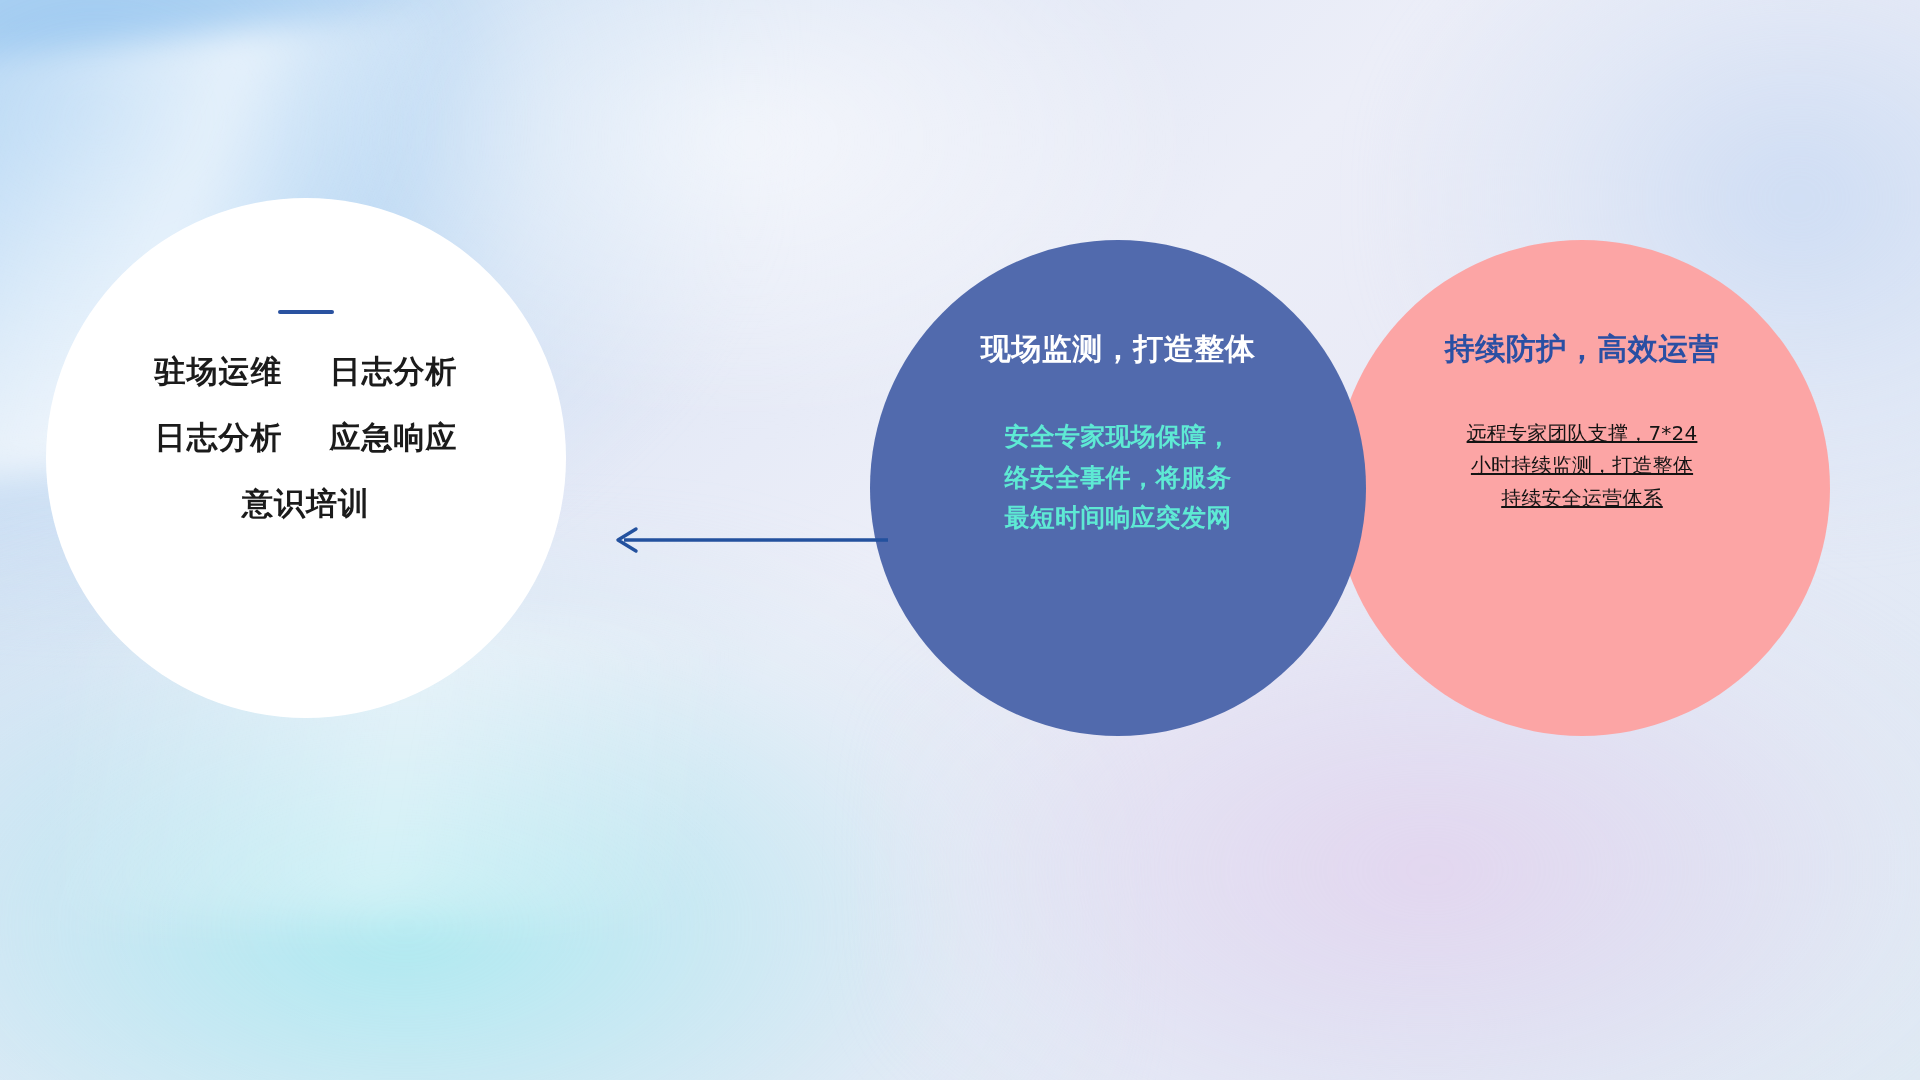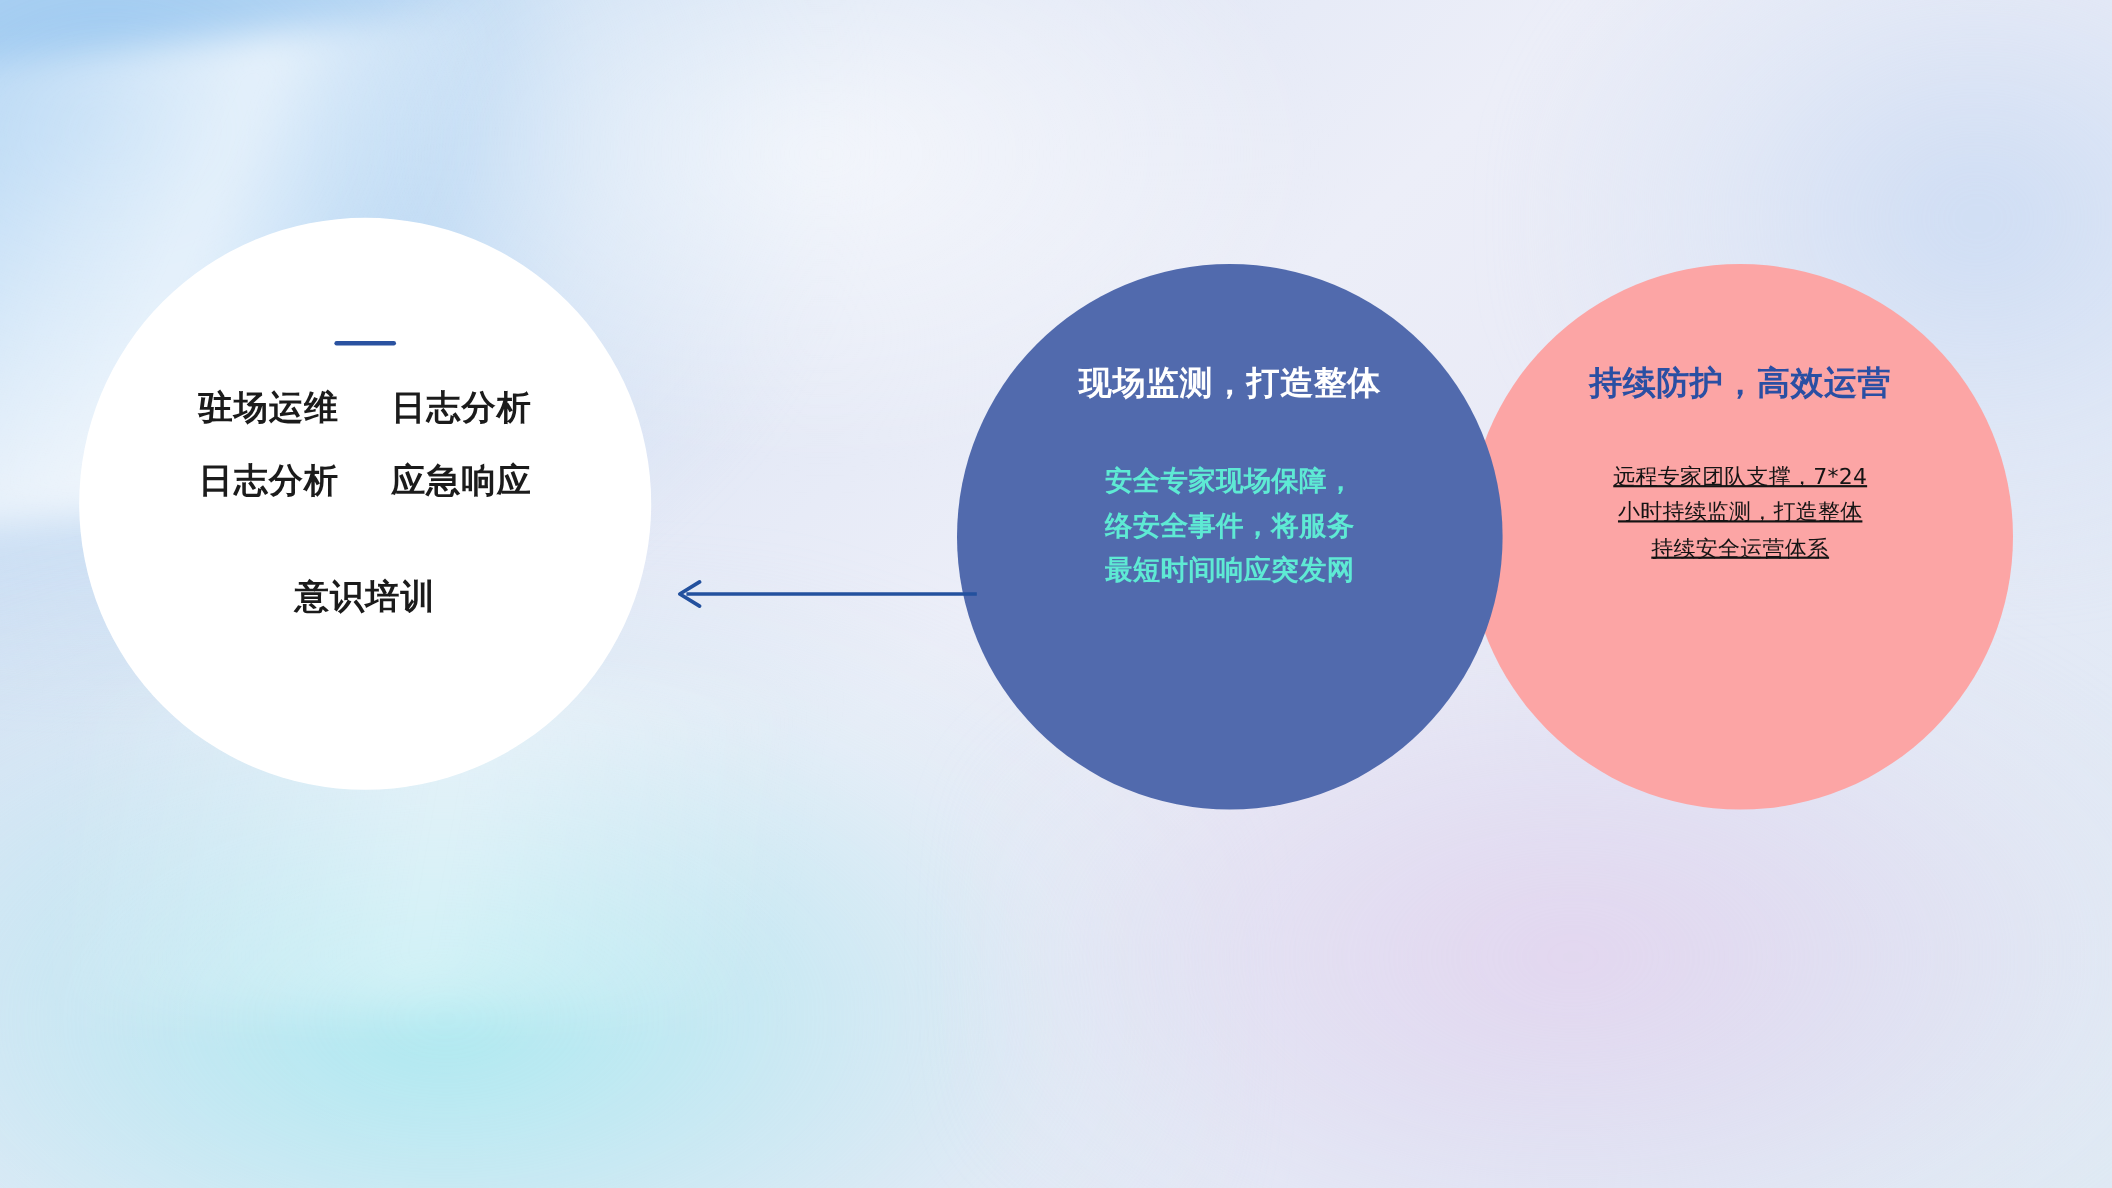--- a/index.html
+++ b/index.html
@@ -109,21 +109,21 @@
     position: absolute;
     border-radius: 50%;
     box-sizing: border-box;
     display: flex;
     flex-direction: column;
     align-items: center;
     text-align: center;
   }
 
   #circle-left {
-    left: 72px;  top: 198px;
+    left: 46px;  top: 198px;
     width: 520px; height: 520px;
     background: #ffffff;
     justify-content: flex-start;
     padding-top: 112px;
   }
   .left-dash {
     width: 56px;
     height: 4px;
     background: #2a52a0;
     border-radius: 2px;
@@ -131,21 +131,21 @@
   }
   .left-line {
     font-size: 31px;
     font-weight: 700;
     color: #1b1b1b;
     line-height: 1.0;
     letter-spacing: 1px;
     margin-bottom: 35px;
     white-space: pre;
   }
-  .left-line:last-child { margin-bottom: 0; margin-top: 40px; }
+  .left-line:last-child { margin-bottom: 0; }
 
   #circle-mid {
     left: 870px; top: 240px;
     width: 496px; height: 496px;
     background: #516aad;
     justify-content: flex-start;
     padding-top: 92px;
     z-index: 3;
   }
   .mid-title {

